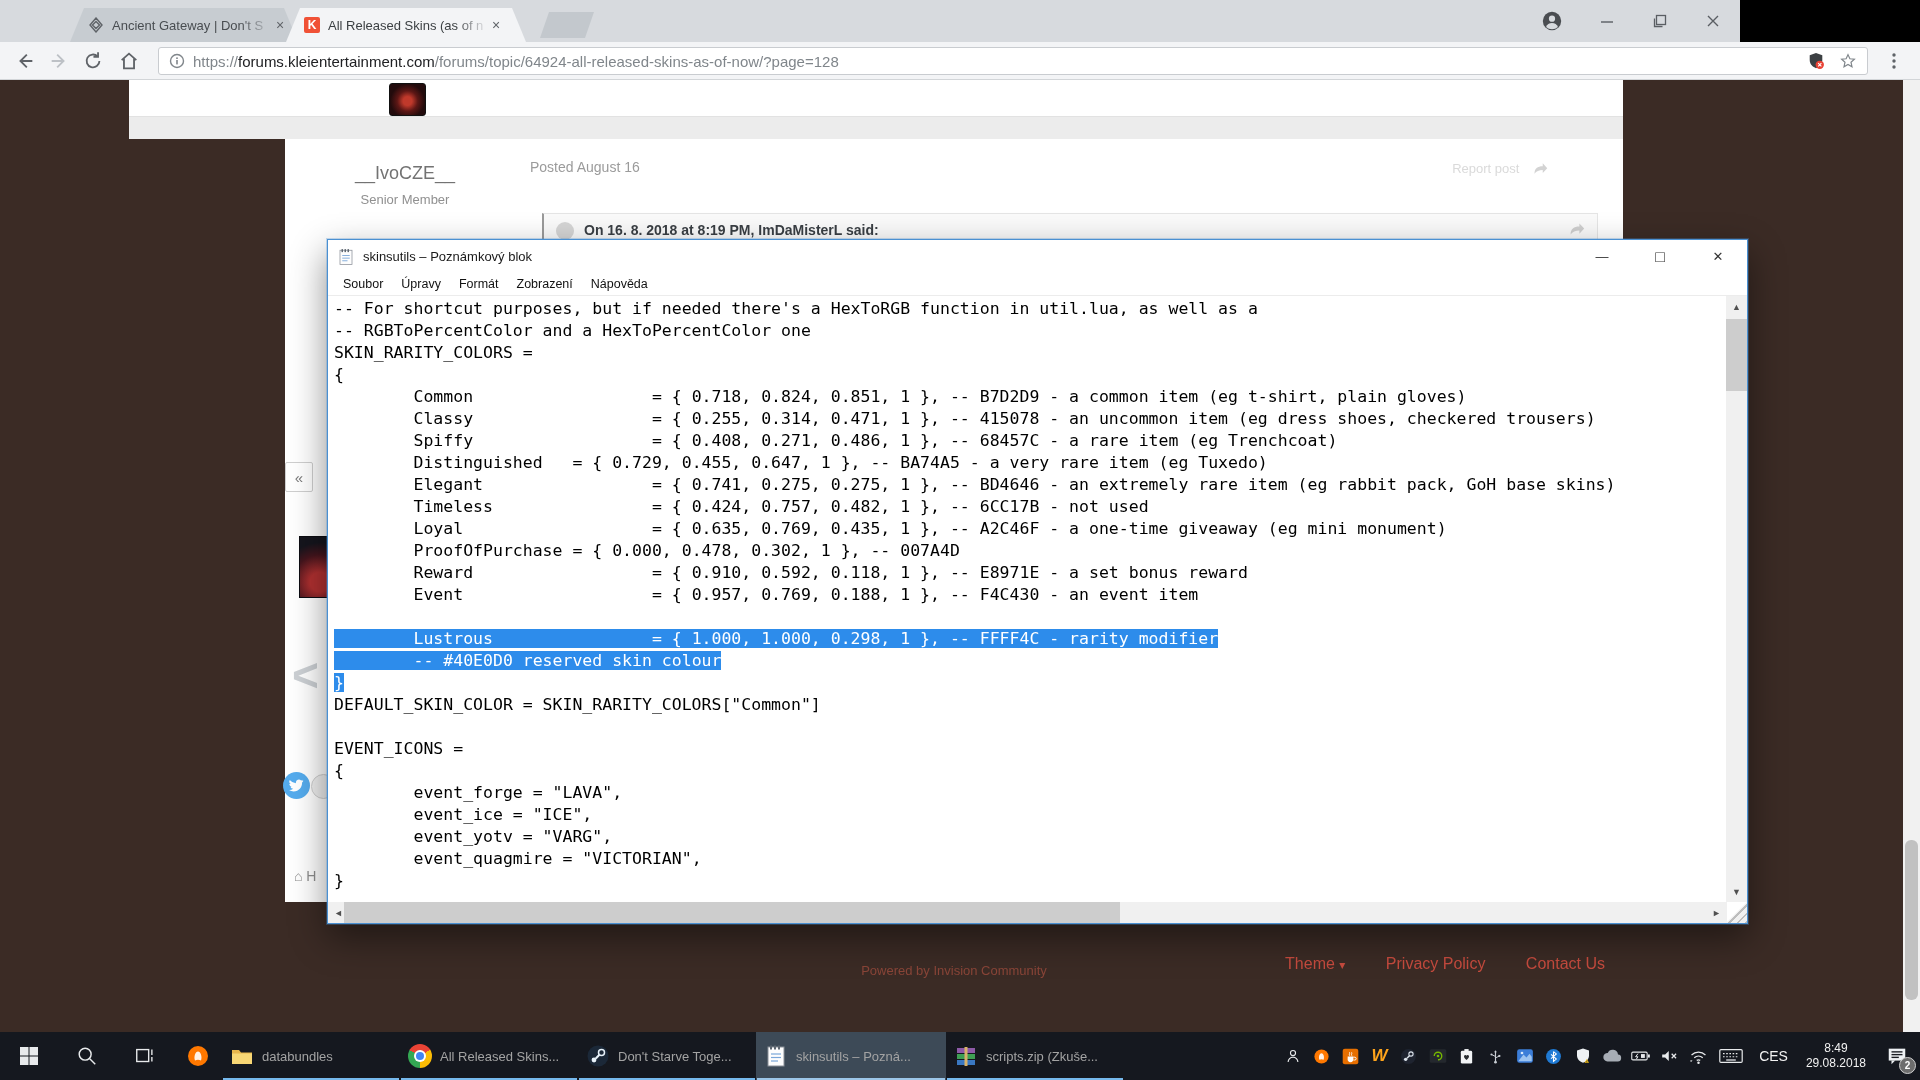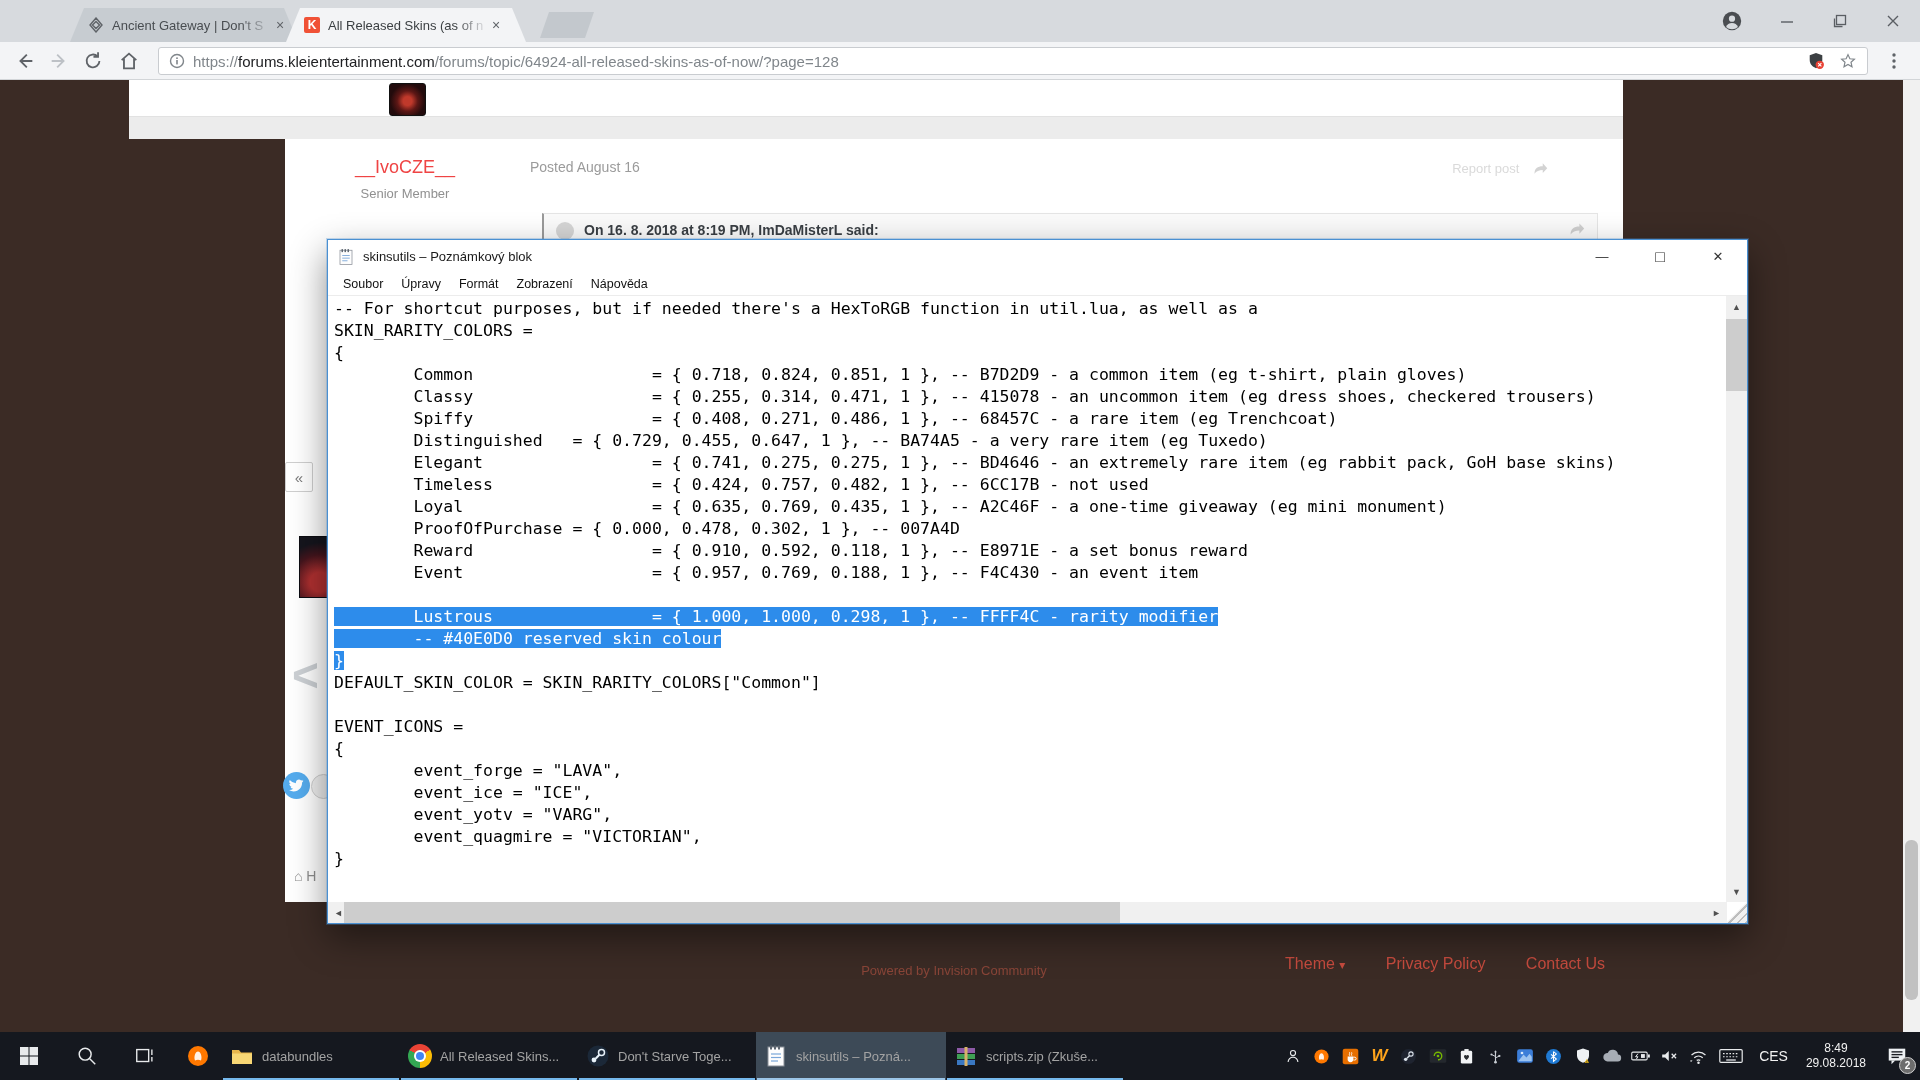--- a/index.html
+++ b/index.html
@@ -1,21 +1,21 @@
 <!DOCTYPE html>
 <html><head>
 <meta charset="utf-8">
 <style>
   * { margin:0; padding:0; box-sizing:border-box; }
   html,body { width:1920px; height:1080px; overflow:hidden; background:#000; }
   body { font-family:"Liberation Sans", sans-serif; }
   .stage { position:absolute; left:0; top:0; width:1920px; height:1080px; overflow:hidden; }
 
   
-  .tabstrip { position:absolute; left:0; top:0; width:1920px; height:42px; background:#d7dade; }
+  .tabstrip { position:absolute; left:0; top:0; width:1740px; height:42px; background:#d7dade; }
   .tab { position:absolute; top:8px; height:34px; display:flex; align-items:center; padding:0 10px 0 18px;
          clip-path:polygon(14px 0, calc(100% - 14px) 0, 100% 100%, 0 100%); }
   .tab.inactive { background:#c7ccd1; }
   .tab.active { background:#f3f4f6; }
   .tab .title { font-size:13px; color:#3c4043; white-space:nowrap; overflow:hidden; width:160px;
                 -webkit-mask-image:linear-gradient(90deg,#000 80%,transparent); mask-image:linear-gradient(90deg,#000 80%,transparent); }
   .tab.inactive .title { color:#494d51; }
   .tab-close { font-size:14px; color:#5f6368; margin-left:4px; line-height:1; }
   .favicon { width:16px; height:16px; margin-right:8px; flex:none; }
   .kicon { width:16px; height:16px; background:#f05136; border-radius:2px; color:#fff; font-weight:bold;
@@ -31,21 +31,21 @@
   .winctl { position:absolute; top:0; height:42px; display:flex; align-items:center; justify-content:center; width:46px; }
 
   
   .pagebg { position:absolute; left:0; top:80px; width:1920px; height:952px; background:#3b2b25; }
   .topstrip { position:absolute; left:129px; top:80px; width:1494px; height:37px; background:#fff; border-bottom:1px solid #e2e2e2; }
   .avatar-img { position:absolute; left:260px; top:3px; width:37px; height:33px; border-radius:3px;
                 background:radial-gradient(circle at 50% 55%, #c0392b 18%, #5d1715 42%, #230b0c 70%); border:1px solid #111; }
   .grayband { position:absolute; left:129px; top:117px; width:1494px; height:22px; background:#ececec; }
   .postcard { position:absolute; left:285px; top:139px; width:1338px; height:763px; background:#fff; }
   .author-col { position:absolute; left:0; top:0; width:240px; height:100%; text-align:center; }
-  .author-name { margin-top:18px; font-size:18px; color:#ef4444; }
+  .author-name { margin-top:24px; font-size:18px; color:#737373; }
   .author-rank { margin-top:8px; font-size:13px; color:#909090; }
   .posted { position:absolute; left:245px; top:20px; font-size:14px; color:#9b9b9b; }
   .reportpost { position:absolute; right:75px; top:22px; font-size:13px; color:#dadada; }
   .quotebar { position:absolute; left:257px; top:74px; width:1056px; height:60px; background:#fafafa;
               border:1px solid #e5e5e5; border-left:2px solid #9a9a9a; display:flex; align-items:flex-start; padding:8px 12px; }
   .qavatar { width:18px; height:18px; border-radius:50%; background:#d5d5d5; margin-right:10px; flex:none; }
   .qtext { font-size:14px; font-weight:bold; color:#3a3f44; }
   .footerlinks { position:absolute; left:285px; top:955px; width:1338px; text-align:right; }
   .footerlinks a { color:#c64b3e; font-size:16px; text-decoration:none; margin:0 18px; }
   .powered { position:absolute; left:285px; top:963px; width:1338px; text-align:center; font-size:13px; color:#8a4538; }
@@ -271,20 +271,21 @@
     </div>
     <div class="np-menu">
       <span>Soubor</span>
       <span>Úpravy</span>
       <span>Formát</span>
       <span>Zobrazení</span>
       <span>Nápověda</span>
     </div>
     <div class="np-text">
         <div class="ln">-- For shortcut purposes, but if needed there's a HexToRGB function in util.lua, as well as a</div>
+        <div class="ln">-- RGBToPercentColor and a HexToPercentColor one</div>
         <div class="ln">SKIN_RARITY_COLORS =</div>
         <div class="ln">{</div>
         <div class="ln">	Common			= { 0.718, 0.824, 0.851, 1 }, -- B7D2D9 - a common item (eg t-shirt, plain gloves)</div>
         <div class="ln">	Classy			= { 0.255, 0.314, 0.471, 1 }, -- 415078 - an uncommon item (eg dress shoes, checkered trousers)</div>
         <div class="ln">	Spiffy			= { 0.408, 0.271, 0.486, 1 }, -- 68457C - a rare item (eg Trenchcoat)</div>
         <div class="ln">	Distinguished	= { 0.729, 0.455, 0.647, 1 }, -- BA74A5 - a very rare item (eg Tuxedo)</div>
         <div class="ln">	Elegant			= { 0.741, 0.275, 0.275, 1 }, -- BD4646 - an extremely rare item (eg rabbit pack, GoH base skins)</div>
         <div class="ln">	Timeless		= { 0.424, 0.757, 0.482, 1 }, -- 6CC17B - not used</div>
         <div class="ln">	Loyal			= { 0.635, 0.769, 0.435, 1 }, -- A2C46F - a one-time giveaway (eg mini monument)</div>
         <div class="ln">	ProofOfPurchase = { 0.000, 0.478, 0.302, 1 }, -- 007A4D</div>

